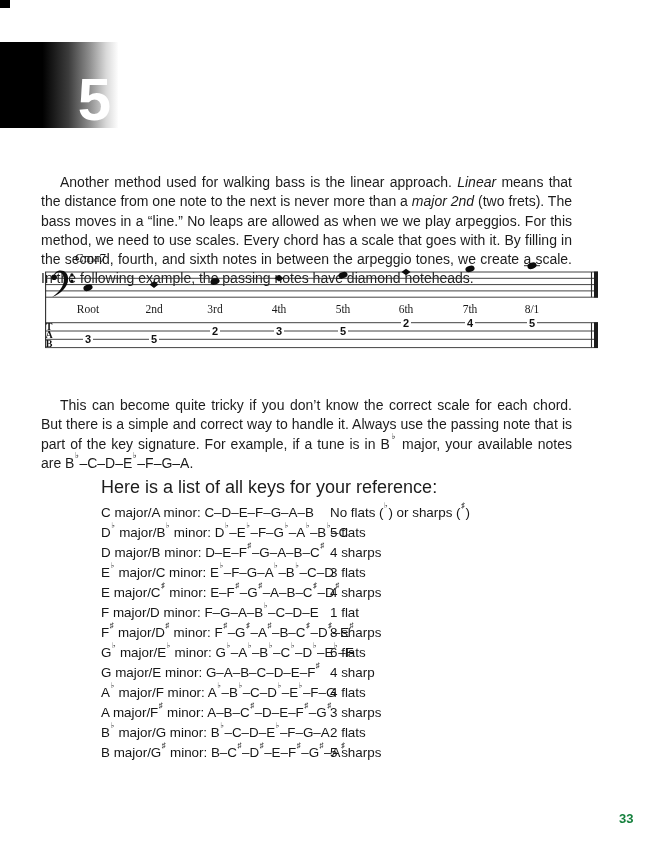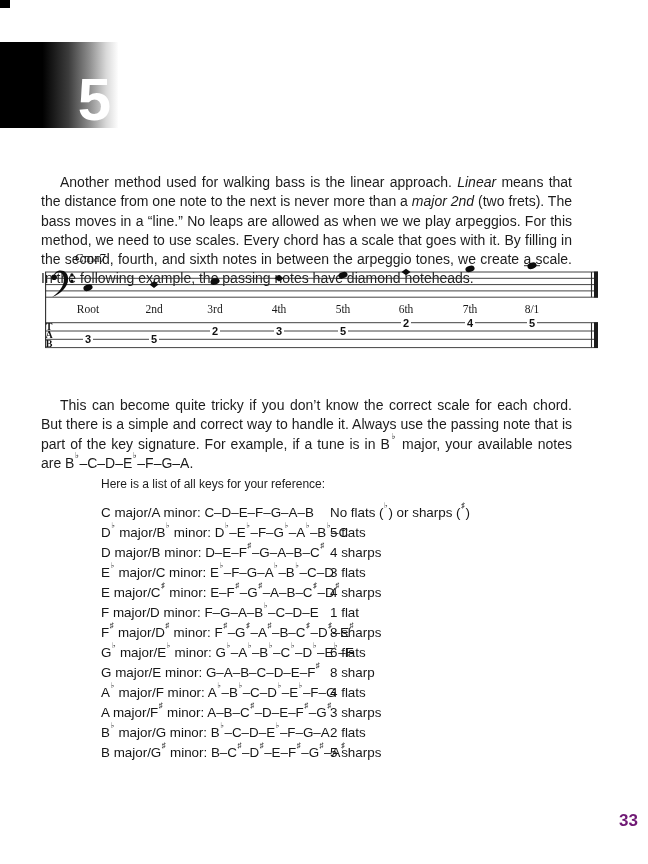--- a/index.html
+++ b/index.html
@@ -24,27 +24,27 @@
   }
   .para{
     position:absolute;left:41px;width:531px;
     font-size:14px;line-height:19.3px;text-align:justify;color:#1c1c1c;
   }
   .para.indent{text-indent:19px;}
   #para1{top:145px;margin-top:28px;}
   #para2{top:396px;}
   .italic{font-style:italic;}
   .normal{font-style:normal;}
-  .list-intro{position:absolute;left:101px;top:477px;font-size:12px;color:#1c1c1c;}
+  .list-intro{position:absolute;left:101px;top:477px;font-size:18px;color:#1c1c1c;}
   .key-list{position:absolute;left:101px;top:503px;}
   .key-row{position:relative;height:20px;font-size:13.4px;line-height:20px;color:#161616;}
   .key-col1{position:absolute;left:0;white-space:nowrap;}
   .key-col2{position:absolute;left:229px;white-space:nowrap;}
   sup.acc{font-size:.6em;position:relative;top:-.45em;line-height:0;margin:0 .5px;}
-  .page-number{position:absolute;left:619px;top:811px;font-size:17px;font-weight:bold;color:#701a75;}
+  .page-number{position:absolute;left:619px;top:811px;font-size:13px;font-weight:bold;color:#15803d;}
   .music-example{position:absolute;left:41px;top:245px;width:560px;height:108px;}
   .staff-line{stroke:#2e2e2e;stroke-width:.9;}
   .bar-thin{stroke:#2e2e2e;stroke-width:1.1;}
   .bar-thick{fill:#1c1c1c;}
   .chord-label{font-family:"Liberation Serif",serif;font-size:13px;fill:#111;}
   .deg-label{font-family:"Liberation Serif",serif;font-size:11.5px;fill:#1a1a1a;text-anchor:middle;}
   .fret-num{font-family:"Liberation Sans",sans-serif;font-size:11px;font-weight:bold;fill:#111;text-anchor:middle;}
   .tab-letter{font-family:"Liberation Serif",serif;font-size:10px;font-weight:bold;fill:#111;text-anchor:middle;}
   .notehead{fill:#0d0d0d;}
   .ledger{stroke:#2e2e2e;stroke-width:1;}
@@ -179,21 +179,21 @@
       <div class="key-row">
         <span class="key-col1">F<sup class="acc">♯</sup> major/D<sup class="acc">♯</sup> minor: F<sup class="acc">♯</sup>–G<sup class="acc">♯</sup>–A<sup class="acc">♯</sup>–B–C<sup class="acc">♯</sup>–D<sup class="acc">♯</sup>–E<sup class="acc">♯</sup></span>
         <span class="key-col2">8 sharps</span>
       </div>
       <div class="key-row">
         <span class="key-col1">G<sup class="acc">♭</sup> major/E<sup class="acc">♭</sup> minor: G<sup class="acc">♭</sup>–A<sup class="acc">♭</sup>–B<sup class="acc">♭</sup>–C<sup class="acc">♭</sup>–D<sup class="acc">♭</sup>–E<sup class="acc">♭</sup>–F</span>
         <span class="key-col2">6 flats</span>
       </div>
       <div class="key-row">
         <span class="key-col1">G major/E minor: G–A–B–C–D–E–F<sup class="acc">♯</sup></span>
-        <span class="key-col2">8 sharp</span>
+        <span class="key-col2">4 sharp</span>
       </div>
       <div class="key-row">
         <span class="key-col1">A<sup class="acc">♭</sup> major/F minor: A<sup class="acc">♭</sup>–B<sup class="acc">♭</sup>–C–D<sup class="acc">♭</sup>–E<sup class="acc">♭</sup>–F–G</span>
         <span class="key-col2">4 flats</span>
       </div>
       <div class="key-row">
         <span class="key-col1">A major/F<sup class="acc">♯</sup> minor: A–B–C<sup class="acc">♯</sup>–D–E–F<sup class="acc">♯</sup>–G<sup class="acc">♯</sup></span>
         <span class="key-col2">3 sharps</span>
       </div>
       <div class="key-row">

